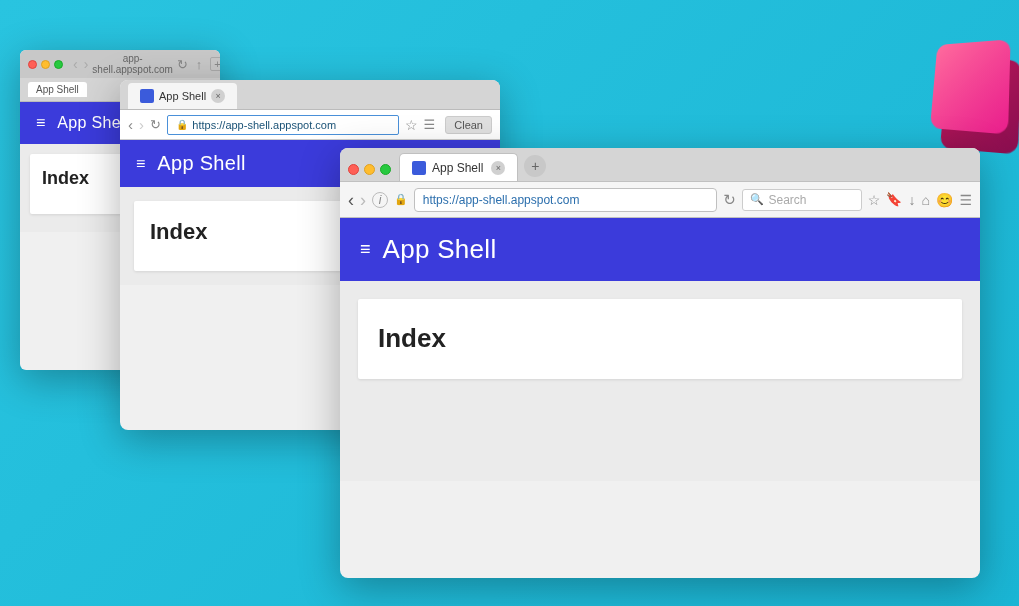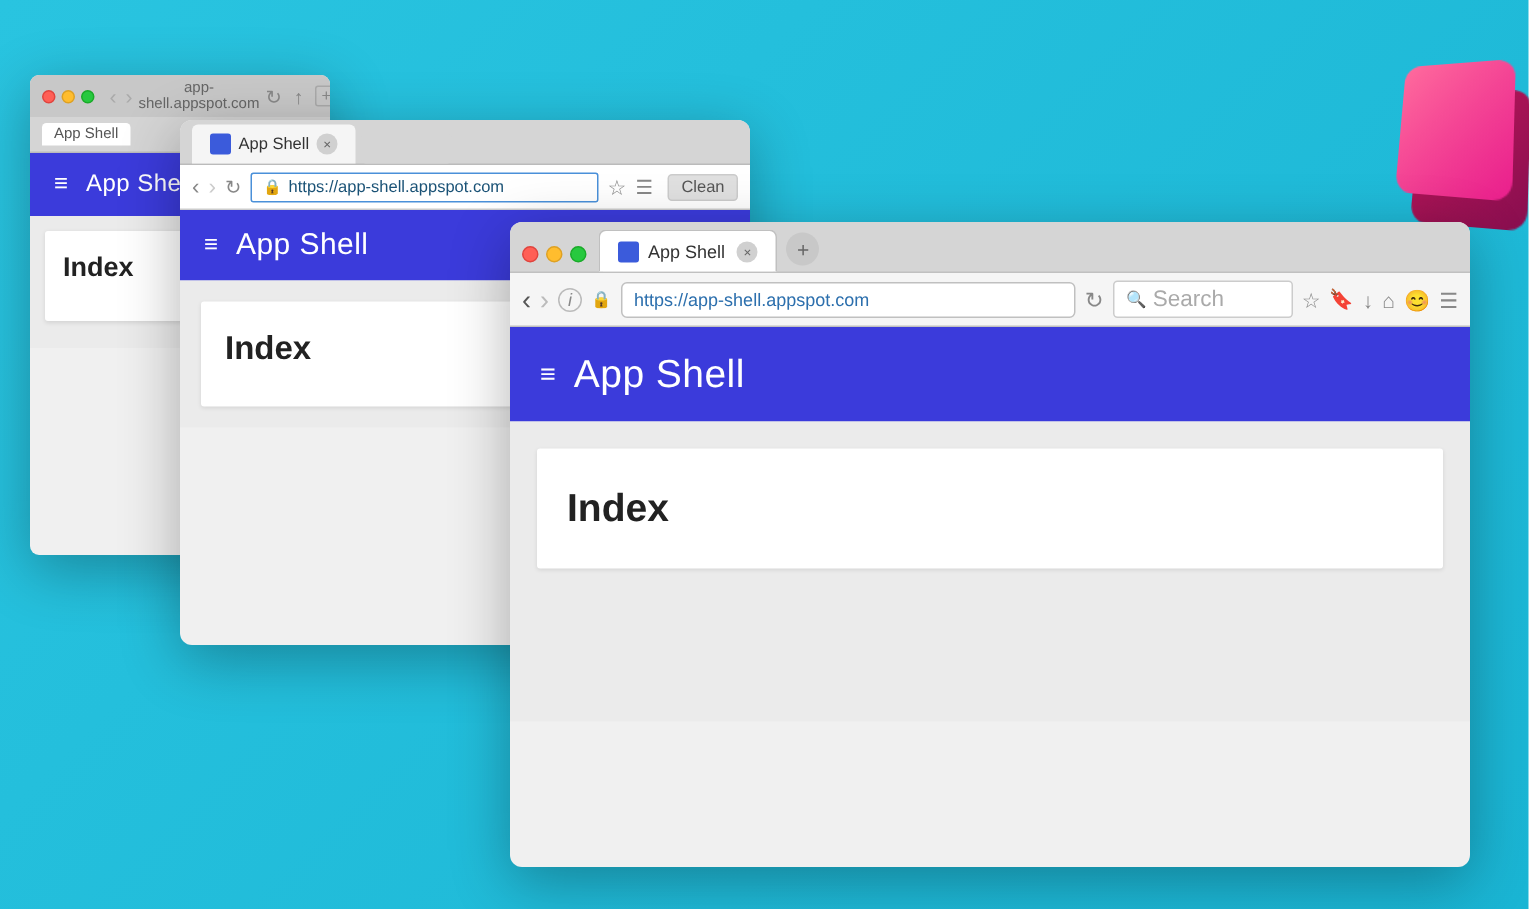--- a/index.html
+++ b/index.html
@@ -368,21 +368,21 @@
     <span style="color:#555; font-size:18px; cursor:pointer; line-height:1;">‹</span>
     <span style="color:#bbb; font-size:18px; cursor:pointer; line-height:1;">›</span>
     <span style="color:#888; font-size:12px; border:1px solid #bbb; border-radius:50%; width:16px; height:16px; display:flex; align-items:center; justify-content:center; cursor:pointer; font-style:italic; flex-shrink:0;">i</span>
     <span style="color:#27c93f; font-size:11px;">🔒</span>
     <div class="ff-url-box">
       <span style="font-size:12px; color:#2c6fad;">https://app-shell.appspot.com</span>
     </div>
     <span style="color:#888; font-size:15px; cursor:pointer;">↻</span>
     <div class="ff-search-box">
       <span style="color:#aaa; font-size:11px;">🔍</span>
-      <span style="font-size:15px; color:#aaa;">Search</span>
+      <span style="font-size:12px; color:#aaa;">Search</span>
     </div>
     <span style="color:#888; font-size:14px; cursor:pointer;">☆</span>
     <span style="color:#888; font-size:13px; cursor:pointer;">🔖</span>
     <span style="color:#888; font-size:14px; cursor:pointer;">↓</span>
     <span style="color:#888; font-size:14px; cursor:pointer;">⌂</span>
     <span style="color:#888; font-size:14px; cursor:pointer;">😊</span>
     <span style="color:#888; font-size:14px; cursor:pointer;">☰</span>
   </div>
 
   <div class="app-header app-header-lg" style="padding:16px 20px;">

